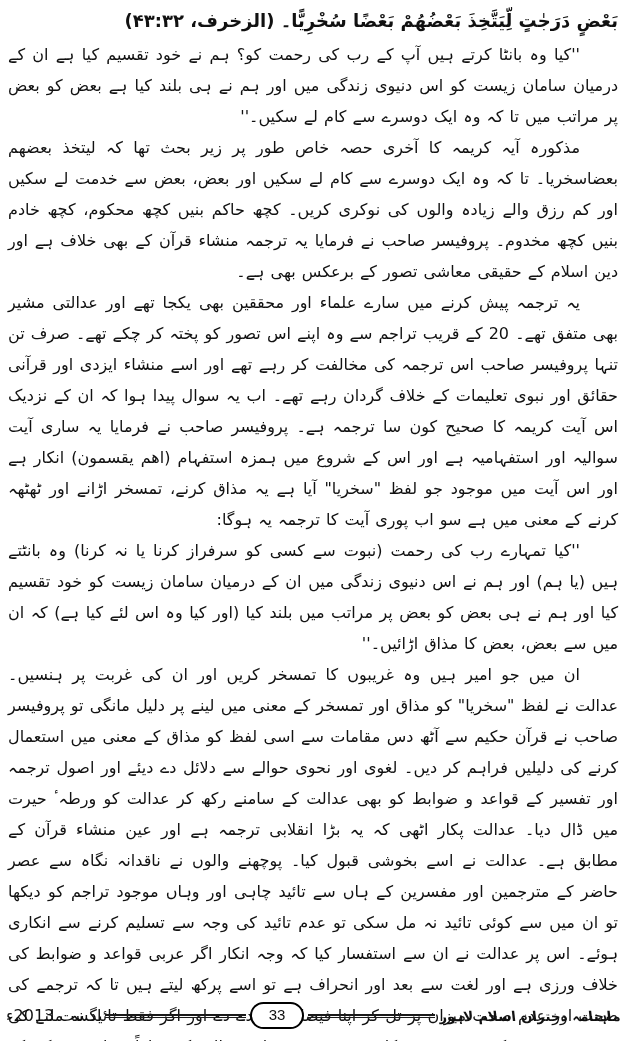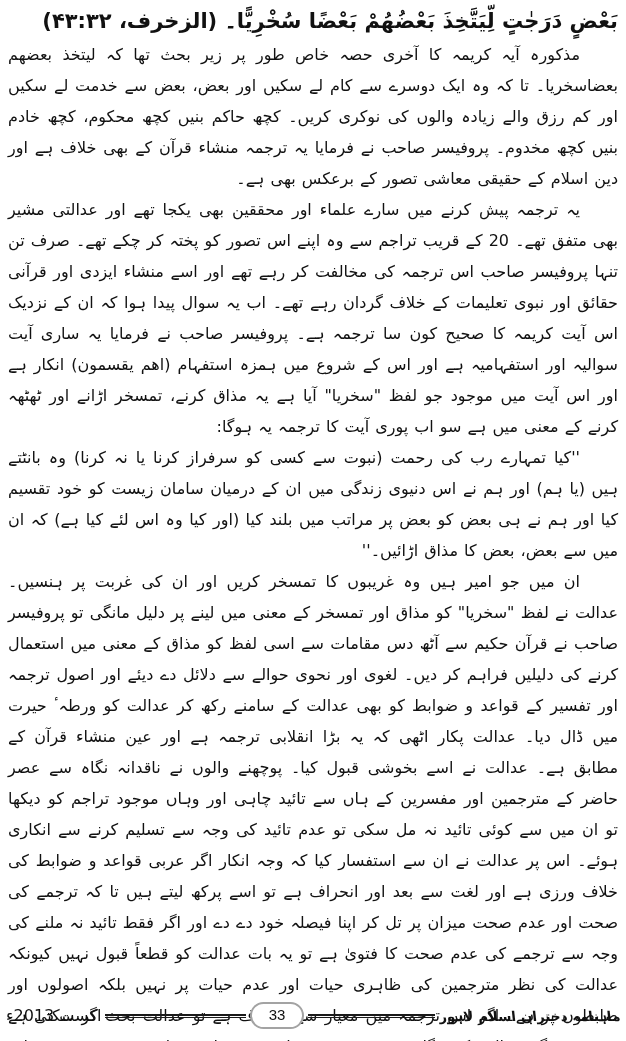--- a/index.html
+++ b/index.html
@@ -14,21 +14,21 @@
     background: #ffffff;
     color: #111111;
     direction: rtl;
     font-family: "DejaVu Sans", sans-serif;
     overflow: hidden;
     box-sizing: border-box;
     padding: 6px 8px 0 8px;
   }
   .verse {
     text-align: right;
-    font-size: 21px;
+    font-size: 18px;
     font-weight: bold;
     line-height: 30px;
     margin: 0 0 3px 0;
     letter-spacing: 0px;
   }
   .para {
     margin: 0;
     font-size: 16px;
     line-height: 31px;
     text-align: justify;
@@ -54,21 +54,21 @@
   }
   .footer .rule {
     flex: 1 1 auto;
     height: 4px;
     border-top: 2px solid #1a1a1a;
     border-bottom: 1px solid #1a1a1a;
     box-sizing: border-box;
   }
   .footer .rule.short { flex-grow: 0.9; }
   .footer .page-badge {
-    border: 2px solid #a3a3a3;
+    border: 2px solid #000000;
     border-radius: 16px;
     padding: 1px 17px 2px 17px;
     font-size: 15px;
     line-height: 20px;
     background: #ffffff;
     color: #111111;
     font-family: "Liberation Sans", sans-serif;
   }
   .footer .date {
     font-size: 16px;
@@ -76,20 +76,21 @@
     white-space: nowrap;
   }
 </style>
 </head>
 <body>
 
 <div class="page">
 
   <div class="verse">بَعْضٍ دَرَجٰتٍ لِّيَتَّخِذَ بَعْضُهُمْ بَعْضًا سُخْرِيًّا۔ (الزخرف، ۴۳:۳۲)</div>
 
+  <p class="para">''کیا وہ بانٹا کرتے ہیں آپ کے رب کی رحمت کو؟ ہم نے خود تقسیم کیا ہے ان کے درمیان سامان زیست کو اس دنیوی زندگی میں اور ہم نے ہی بلند کیا ہے بعض کو بعض پر مراتب میں تا کہ وہ ایک دوسرے سے کام لے سکیں۔''</p>
 
   <p class="para">مذکورہ آیہ کریمہ کا آخری حصہ خاص طور پر زیر بحث تھا کہ لیتخذ بعضھم بعضاسخریا۔ تا کہ وہ ایک دوسرے سے کام لے سکیں اور بعض، بعض سے خدمت لے سکیں اور کم رزق والے زیادہ والوں کی نوکری کریں۔ کچھ حاکم بنیں کچھ محکوم، کچھ خادم بنیں کچھ مخدوم۔ پروفیسر صاحب نے فرمایا یہ ترجمہ منشاء قرآن کے بھی خلاف ہے اور دین اسلام کے حقیقی معاشی تصور کے برعکس بھی ہے۔</p>
 
   <p class="para">یہ ترجمہ پیش کرنے میں سارے علماء اور محققین بھی یکجا تھے اور عدالتی مشیر بھی متفق تھے۔ 20 کے قریب تراجم سے وہ اپنے اس تصور کو پختہ کر چکے تھے۔ صرف تن تنہا پروفیسر صاحب اس ترجمہ کی مخالفت کر رہے تھے اور اسے منشاء ایزدی اور قرآنی حقائق اور نبوی تعلیمات کے خلاف گردان رہے تھے۔ اب یہ سوال پیدا ہوا کہ ان کے نزدیک اس آیت کریمہ کا صحیح کون سا ترجمہ ہے۔ پروفیسر صاحب نے فرمایا یہ ساری آیت سوالیہ اور استفہامیہ ہے اور اس کے شروع میں ہمزہ استفہام (اھم یقسمون) انکار ہے اور اس آیت میں موجود جو لفظ "سخریا" آیا ہے یہ مذاق کرنے، تمسخر اڑانے اور ٹھٹھہ کرنے کے معنی میں ہے سو اب پوری آیت کا ترجمہ یہ ہوگا:</p>
 
   <p class="para">''کیا تمہارے رب کی رحمت (نبوت سے کسی کو سرفراز کرنا یا نہ کرنا) وہ بانٹتے ہیں (یا ہم) اور ہم نے اس دنیوی زندگی میں ان کے درمیان سامان زیست کو خود تقسیم کیا اور ہم نے ہی بعض کو بعض پر مراتب میں بلند کیا (اور کیا وہ اس لئے کیا ہے) کہ ان میں سے بعض، بعض کا مذاق اڑائیں۔''</p>
 
   <p class="para">ان میں جو امیر ہیں وہ غریبوں کا تمسخر کریں اور ان کی غربت پر ہنسیں۔ عدالت نے لفظ "سخریا" کو مذاق اور تمسخر کے معنی میں لینے پر دلیل مانگی تو پروفیسر صاحب نے قرآن حکیم سے آٹھ دس مقامات سے اسی لفظ کو مذاق کے معنی میں استعمال کرنے کی دلیلیں فراہم کر دیں۔ لغوی اور نحوی حوالے سے دلائل دے دیئے اور اصول ترجمہ اور تفسیر کے قواعد و ضوابط کو بھی عدالت کے سامنے رکھ کر عدالت کو ورطہٴ حیرت میں ڈال دیا۔ عدالت پکار اٹھی کہ یہ بڑا انقلابی ترجمہ ہے اور عین منشاء قرآن کے مطابق ہے۔ عدالت نے اسے بخوشی قبول کیا۔ پوچھنے والوں نے ناقدانہ نگاہ سے عصر حاضر کے مترجمین اور مفسرین کے ہاں سے تائید چاہی اور وہاں موجود تراجم کو دیکھا تو ان میں سے کوئی تائید نہ مل سکی تو عدم تائید کی وجہ سے تسلیم کرنے سے انکاری ہوئے۔ اس پر عدالت نے ان سے استفسار کیا کہ وجہ انکار اگر عربی قواعد و ضوابط کی خلاف ورزی ہے اور لغت سے بعد اور انحراف ہے تو اسے پرکھ لیتے ہیں تا کہ ترجمے کی صحت اور عدم صحت میزان پر تل کر اپنا فیصلہ خود دے دے اور اگر فقط تائید نہ ملنے کی وجہ سے ترجمے کی عدم صحت کا فتویٰ ہے تو یہ بات عدالت کو قطعاً قبول نہیں کیونکہ عدالت کی نظر مترجمین کی ظاہری حیات اور عدم حیات پر نہیں بلکہ اصولوں اور ضابطوں پر ہے۔ اگر اس ترجمہ میں معیار سے انحراف ہے تو عدالت بحث کر سکتی ہے بصورت دیگر عدالت کی نگاہ میں پروفیسر صاحب بھی اسی طرح مستند و معتبر اور Authority ہیں جیسے کوئی اور مرحوم و مغفور مترجم۔</p>
 
   <div class="footer">

